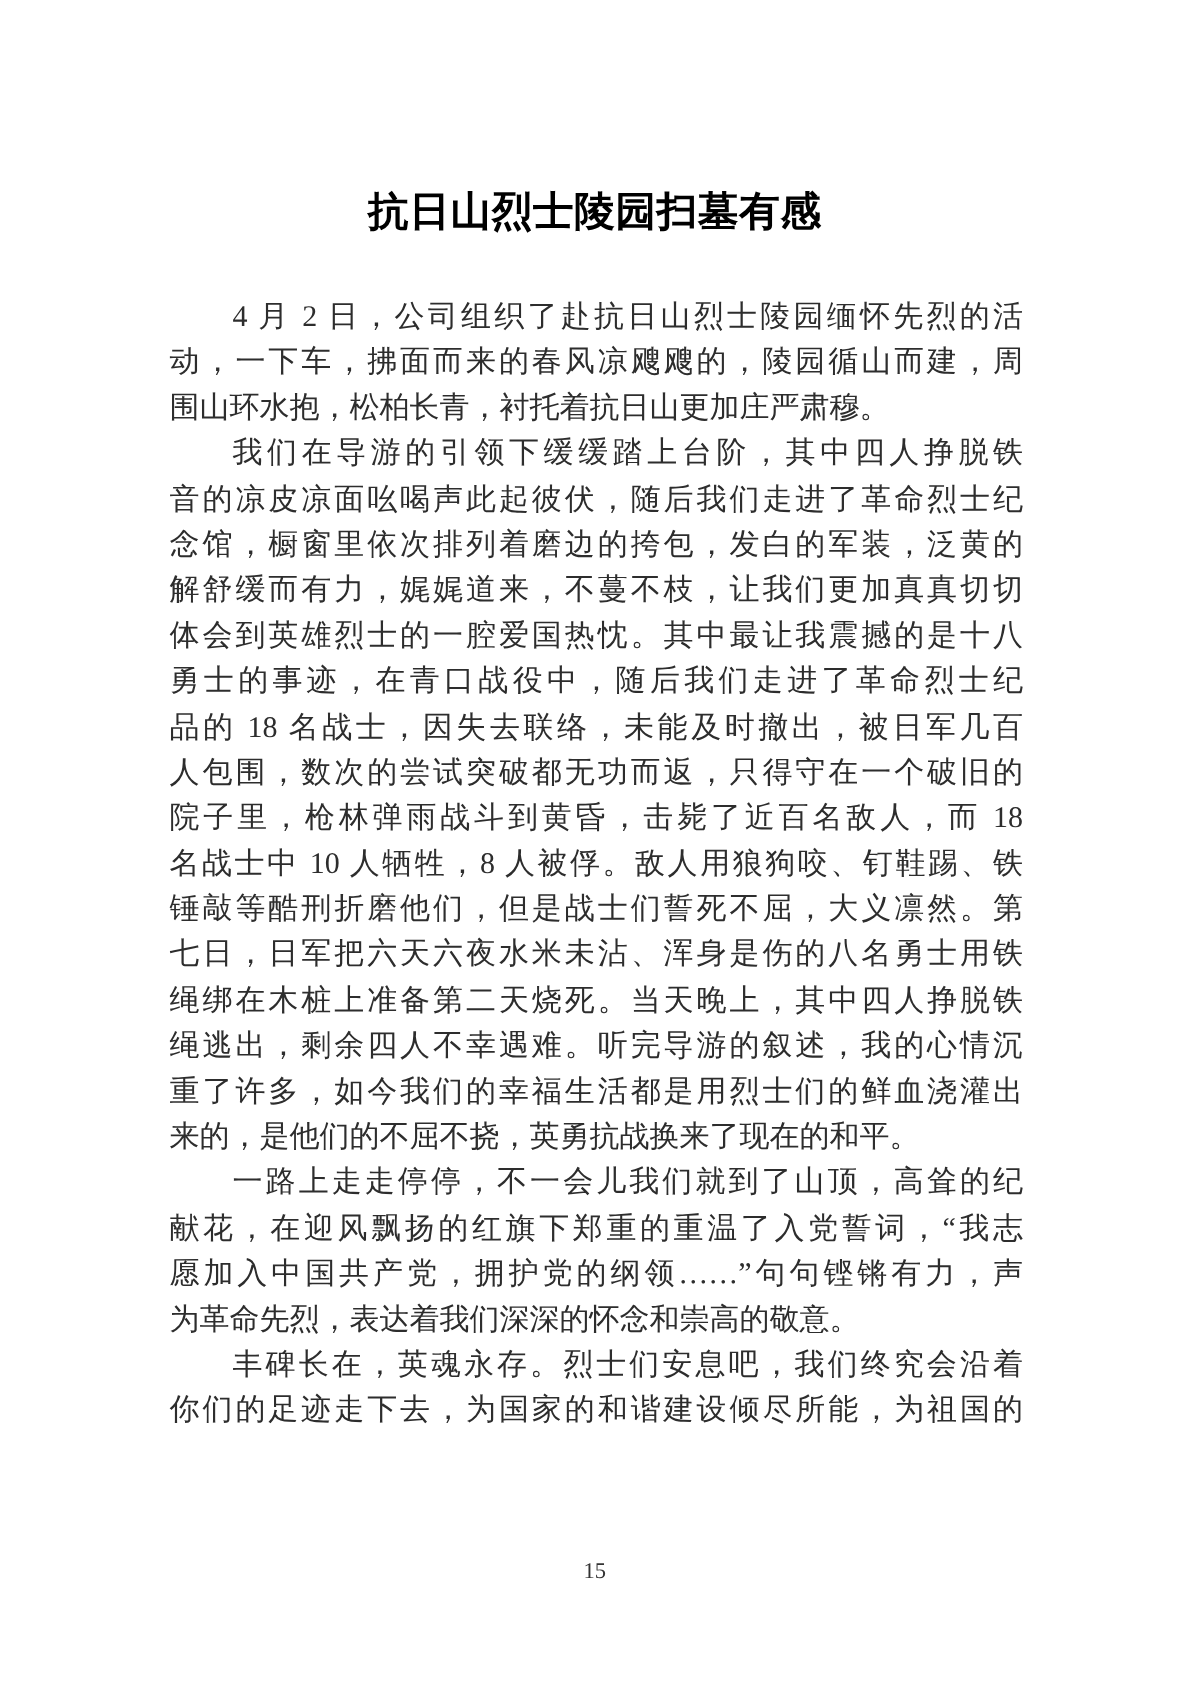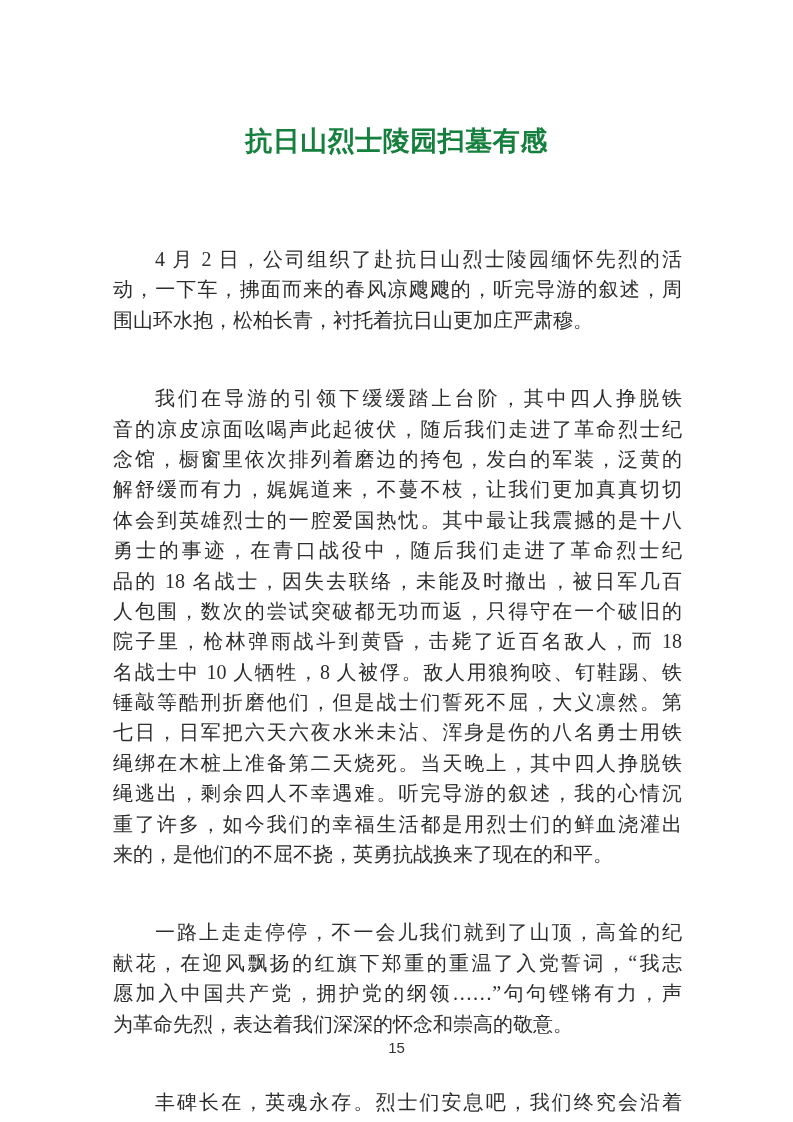--- a/index.html
+++ b/index.html
@@ -18,21 +18,21 @@
   .doc-title {
     position: absolute;
     top: 122px;
     left: 0;
     width: 100%;
     text-align: center;
     font-family: "Liberation Sans", sans-serif;
     font-weight: 600;
     font-size: 27px;
     line-height: 38px;
-    color: #15803d;
+    color: #000000;
     letter-spacing: 0.5px;
   }
   .doc-body {
     position: absolute;
     top: 196px;
     left: 113px;
     width: 569px;
     font-size: 20px;
     line-height: 30.4px;
     color: #2d2d2d;
@@ -43,48 +43,47 @@
   .line {
     height: 30.4px;
     white-space: nowrap;
     text-align: justify;
     text-align-last: justify;
     text-justify: inter-character;
     overflow: hidden;
   }
   .line.indent {
     text-indent: 42px;
-    margin-top: 48px;
   }
   .line.natural {
     text-align: center;
     text-align-last: left;
   }
   .page-number {
     position: absolute;
     top: 1038px;
     left: 0;
     width: 100%;
     text-align: center;
     font-size: 15px;
     line-height: 20px;
     color: #333333;
-    font-family: Liberation Sans, sans-serif;
+    font-family: Liberation Serif, serif;
   }
 </style>
 </head>
 <body>
 
 <div class="page">
   <div class="doc-title">抗日山烈士陵园扫墓有感</div>
 
   <div class="doc-body">
       <div class="para">
         <div class="line indent">4 月 2 日，公司组织了赴抗日山烈士陵园缅怀先烈的活</div>
-        <div class="line">动，一下车，拂面而来的春风凉飕飕的，听完导游的叙述，周</div>
+        <div class="line">动，一下车，拂面而来的春风凉飕飕的，陵园循山而建，周</div>
         <div class="line natural">围山环水抱，松柏长青，衬托着抗日山更加庄严肃穆。</div>
       </div>
       <div class="para">
         <div class="line indent">我们在导游的引领下缓缓踏上台阶，其中四人挣脱铁</div>
         <div class="line">音的凉皮凉面吆喝声此起彼伏，随后我们走进了革命烈士纪</div>
         <div class="line">念馆，橱窗里依次排列着磨边的挎包，发白的军装，泛黄的</div>
         <div class="line">解舒缓而有力，娓娓道来，不蔓不枝，让我们更加真真切切</div>
         <div class="line">体会到英雄烈士的一腔爱国热忱。其中最让我震撼的是十八</div>
         <div class="line">勇士的事迹，在青口战役中，随后我们走进了革命烈士纪</div>
         <div class="line">品的 18 名战士，因失去联络，未能及时撤出，被日军几百</div>

